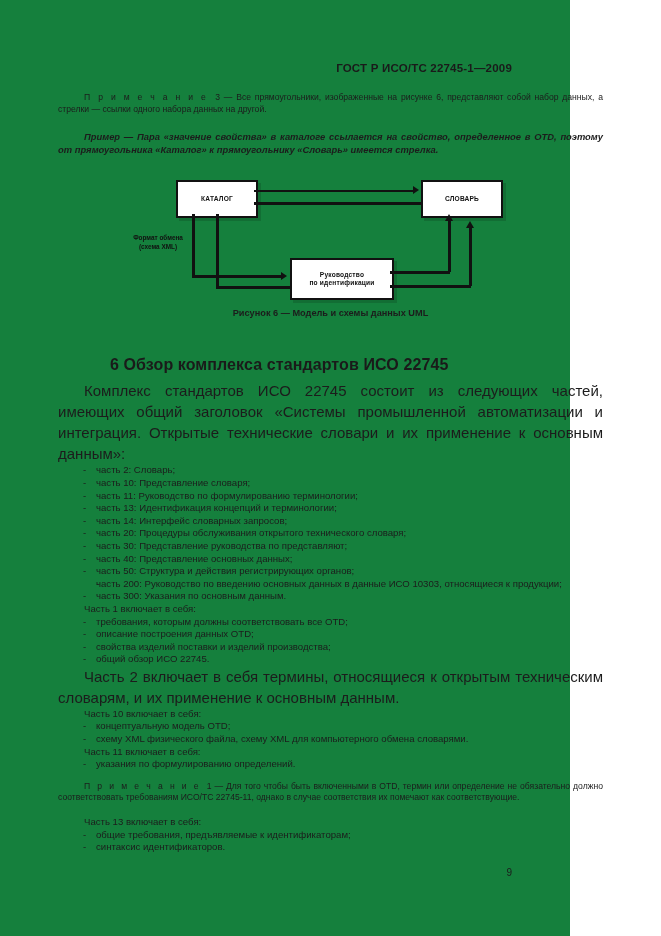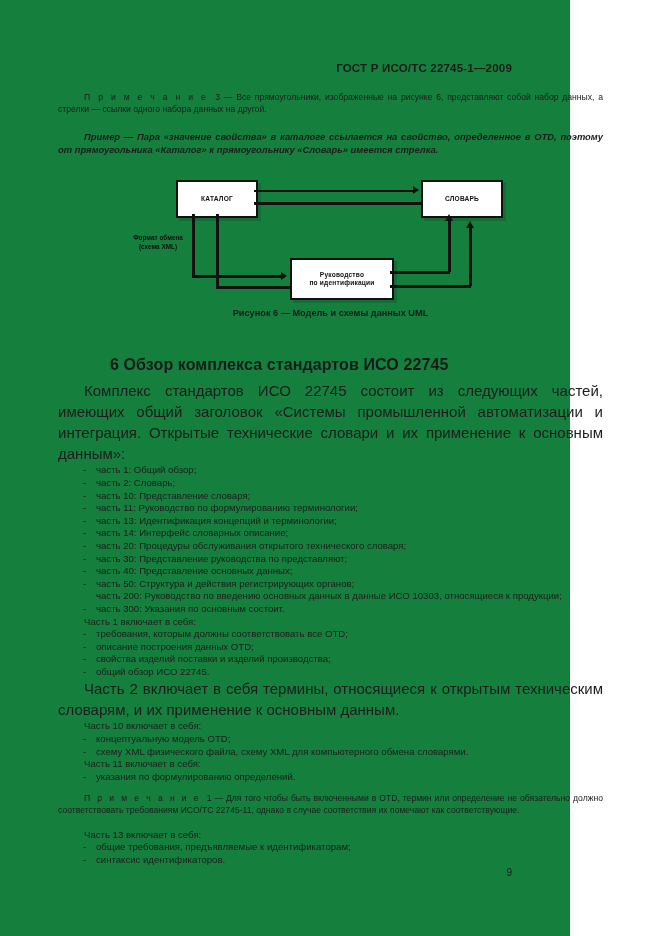--- a/index.html
+++ b/index.html
@@ -222,32 +222,31 @@
 
       </div>
       <div class="fig-caption" style="position:absolute; left:0; top:134px; width:545px;">Рисунок 6 — Модель и схемы данных UML</div>
     </div>
 
     <h2 class="section">6  Обзор комплекса стандартов ИСО 22745</h2>
 
     <p class="para">Комплекс стандартов ИСО 22745 состоит из следующих частей, имеющих общий заголовок «Системы промышленной автоматизации и интеграция. Открытые технические словари и их применение к основным данным»:</p>
 
     <ul class="dashes">
-      <li>часть 1: Общий обзор;</li>
       <li>часть 2: Словарь;</li>
       <li>часть 10: Представление словаря;</li>
       <li>часть 11: Руководство по формулированию терминологии;</li>
       <li>часть 13: Идентификация концепций и терминологии;</li>
-      <li>часть 14: Интерфейс словарных описание;</li>
+      <li>часть 14: Интерфейс словарных запросов;</li>
       <li>часть 20: Процедуры обслуживания открытого технического словаря;</li>
       <li>часть 30: Представление руководства по представляют;</li>
       <li>часть 40: Представление основных данных;</li>
       <li>часть 50: Структура и действия регистрирующих органов;</li>
       <li class="wrap-host" style="padding-left:25px; text-indent:13px; position:relative;">часть 200: Руководство по введению основных данных в данные ИСО 10303, относящиеся к продукции;</li>
-      <li>часть 300: Указания по основным состоит.</li>
+      <li>часть 300: Указания по основным данным.</li>
     </ul>
 
     <p class="subhead">Часть 1 включает в себя:</p>
     <ul class="dashes">
       <li>требования, которым должны соответствовать все OTD;</li>
       <li>описание построения данных OTD;</li>
       <li>свойства изделий поставки и изделий производства;</li>
       <li>общий обзор ИСО 22745.</li>
     </ul>
 

